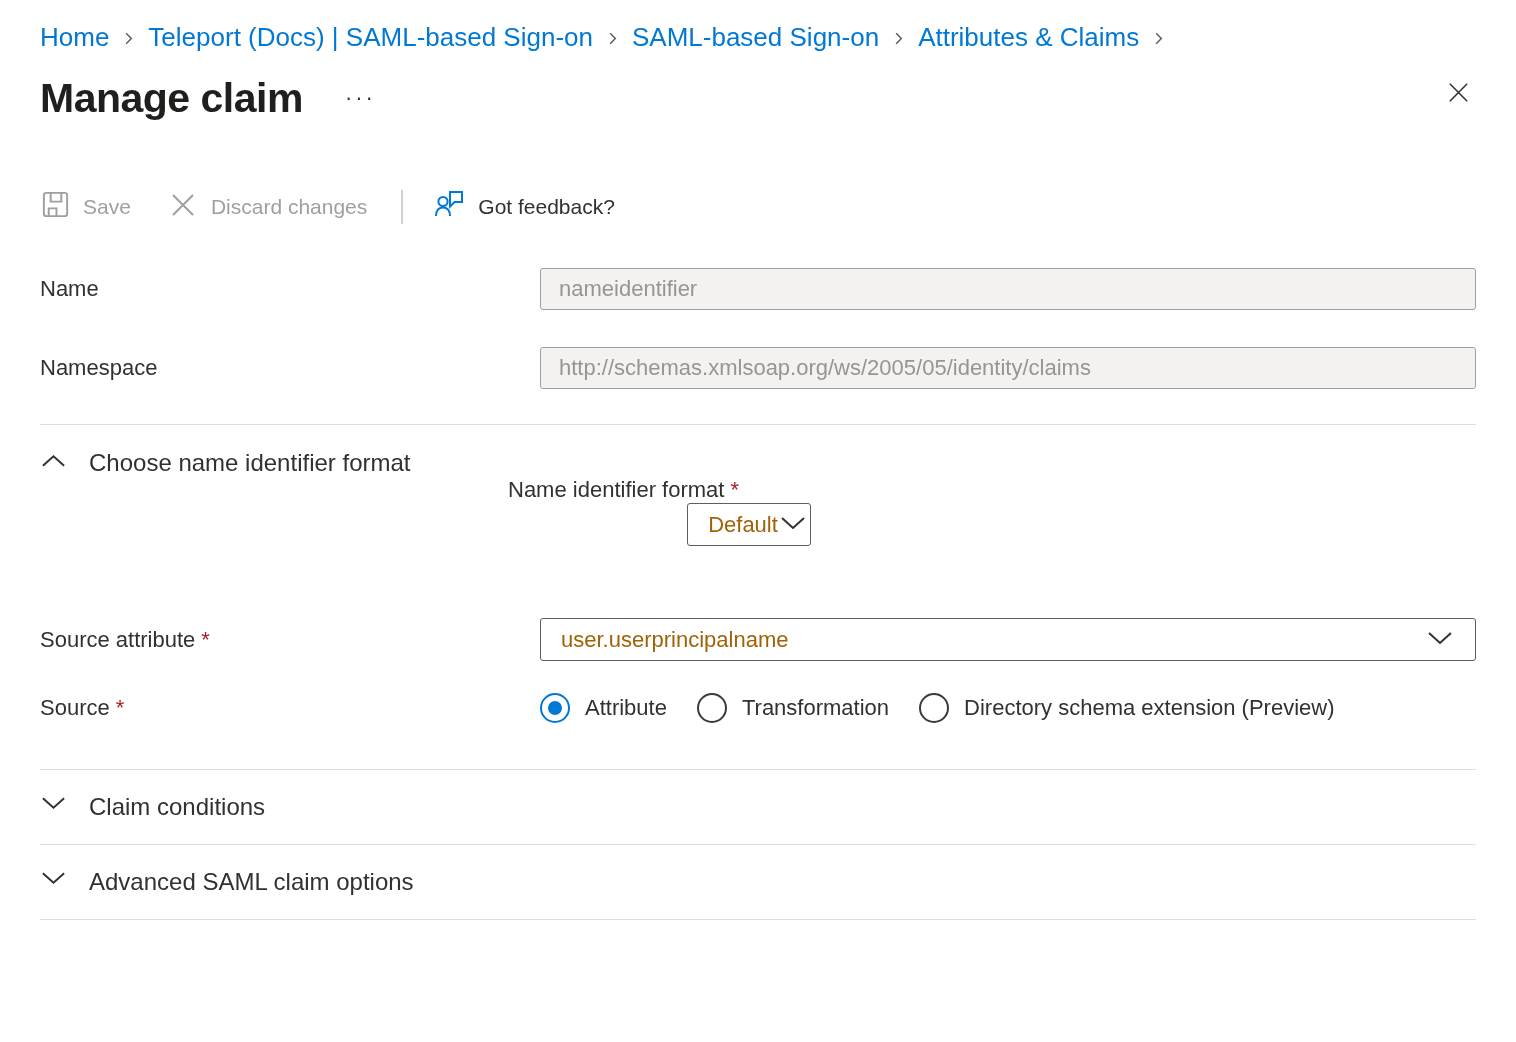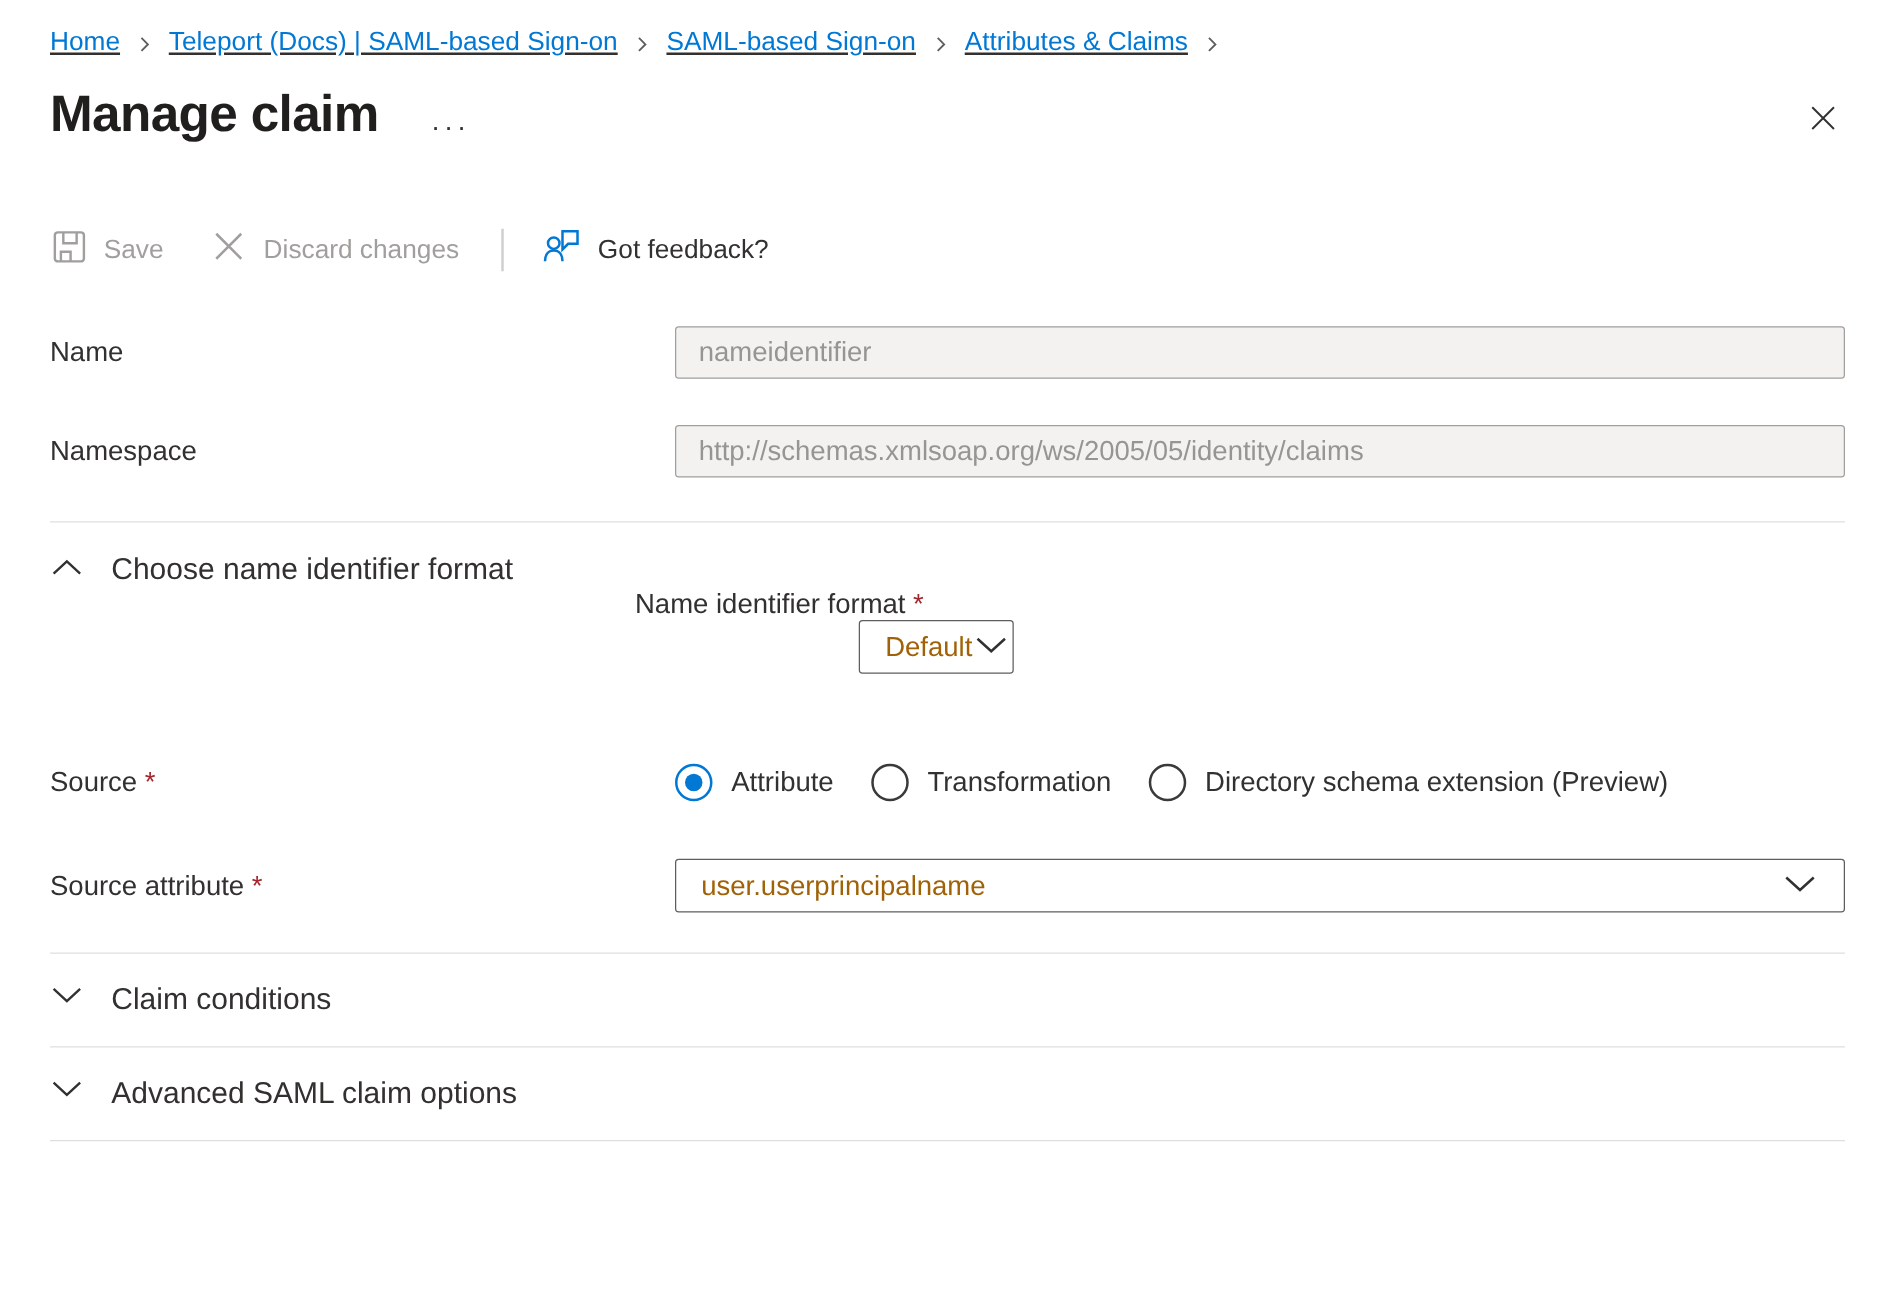--- a/index.html
+++ b/index.html
@@ -6,26 +6,26 @@
   html, body { background: #ffffff; }
   body {
     width: 1516px; height: 1042px;
     font-family: "Liberation Sans", sans-serif;
     color: #323130;
     overflow: hidden;
   }
   .container { padding: 22px 40px 0 40px; }
 
   
-  .breadcrumb { display: flex; align-items: center; gap: 12px; font-size: 21px; margin-bottom: 22px; white-space: nowrap; text-decoration: underline; }
+  .breadcrumb { display: flex; align-items: center; gap: 12px; font-size: 26px; margin-bottom: 22px; white-space: nowrap; }
   .breadcrumb a { color: #0078d4; text-decoration: none; cursor: pointer; }
   .crumb-sep { display: inline-flex; align-items: center; margin-top: 2px; }
 
   
-  .title-row { display: flex; align-items: flex-end; }
+  .title-row { display: flex; align-items: flex-start; }
   .page-title { font-size: 41px; font-weight: bold; color: #201f1e; letter-spacing: -0.5px; }
   .more-btn { border: none; background: none; font-size: 22px; color: #323130; letter-spacing: 3px; margin-left: 42px; margin-top: 10px; cursor: pointer; }
   .close-btn { margin-left: auto; border: none; background: none; cursor: pointer; padding: 4px; }
 
   
   .toolbar { display: flex; align-items: center; margin-top: 62px; margin-bottom: 38px; height: 46px; }
   .tb-btn { display: flex; align-items: center; gap: 12px; border: none; background: none; font-size: 21px; font-family: inherit; cursor: default; }
   .tb-btn.disabled { color: #a19f9d; }
   .tb-btn.enabled { color: #323130; cursor: pointer; }
   .tb-btn + .tb-btn { margin-left: 36px; }
@@ -180,20 +180,36 @@
     <span class="section-title">Choose name identifier format</span>
   </div>
 
   <div class="form-row row-nameid">
     <span class="form-label">
       <span>Name identifier format</span><span class="req">*</span>
     </span>
     <div class="form-control">
       <div class="dropdown dd-default">
         <span>Default</span>
+        <span>
+          <svg width="30" height="18" viewBox="0 0 30 18">
+              <path d="M4 4 L15 14 L26 4" fill="none" stroke="#323130" stroke-width="2"></path>
+            </svg>
+        </span>
+      </div>
+    </div>
+  </div>
+
+  <div class="form-row row-srcattr">
+    <span class="form-label">
+      <span>Source attribute</span><span class="req">*</span>
+    </span>
+    <div class="form-control">
+      <div class="dropdown dd-full">
+        <span>user.userprincipalname</span>
         <span>
           <svg width="30" height="18" viewBox="0 0 30 18">
               <path d="M4 4 L15 14 L26 4" fill="none" stroke="#323130" stroke-width="2"></path>
             </svg>
         </span>
       </div>
     </div>
   </div>
 
   <div class="form-row row-source">
@@ -217,36 +233,20 @@
         <div class="radio-option">
           <span class="radio-circle">
               <span class="radio-dot"></span>
             </span>
           <span class="radio-label">Directory schema extension (Preview)</span>
         </div>
       </div>
     </div>
   </div>
 
-  <div class="form-row row-srcattr">
-    <span class="form-label">
-      <span>Source attribute</span><span class="req">*</span>
-    </span>
-    <div class="form-control">
-      <div class="dropdown dd-full">
-        <span>user.userprincipalname</span>
-        <span>
-          <svg width="30" height="18" viewBox="0 0 30 18">
-              <path d="M4 4 L15 14 L26 4" fill="none" stroke="#323130" stroke-width="2"></path>
-            </svg>
-        </span>
-      </div>
-    </div>
-  </div>
-
   <div class="divider"></div>
 
   <div class="collapsed-row">
     <span>
       <svg width="27" height="20" viewBox="0 0 28 20">
           <path d="M3 5 L14 15 L25 5" fill="none" stroke="#323130" stroke-width="2"></path>
         </svg>
     </span>
     <span class="section-title">Claim conditions</span>
   </div>

